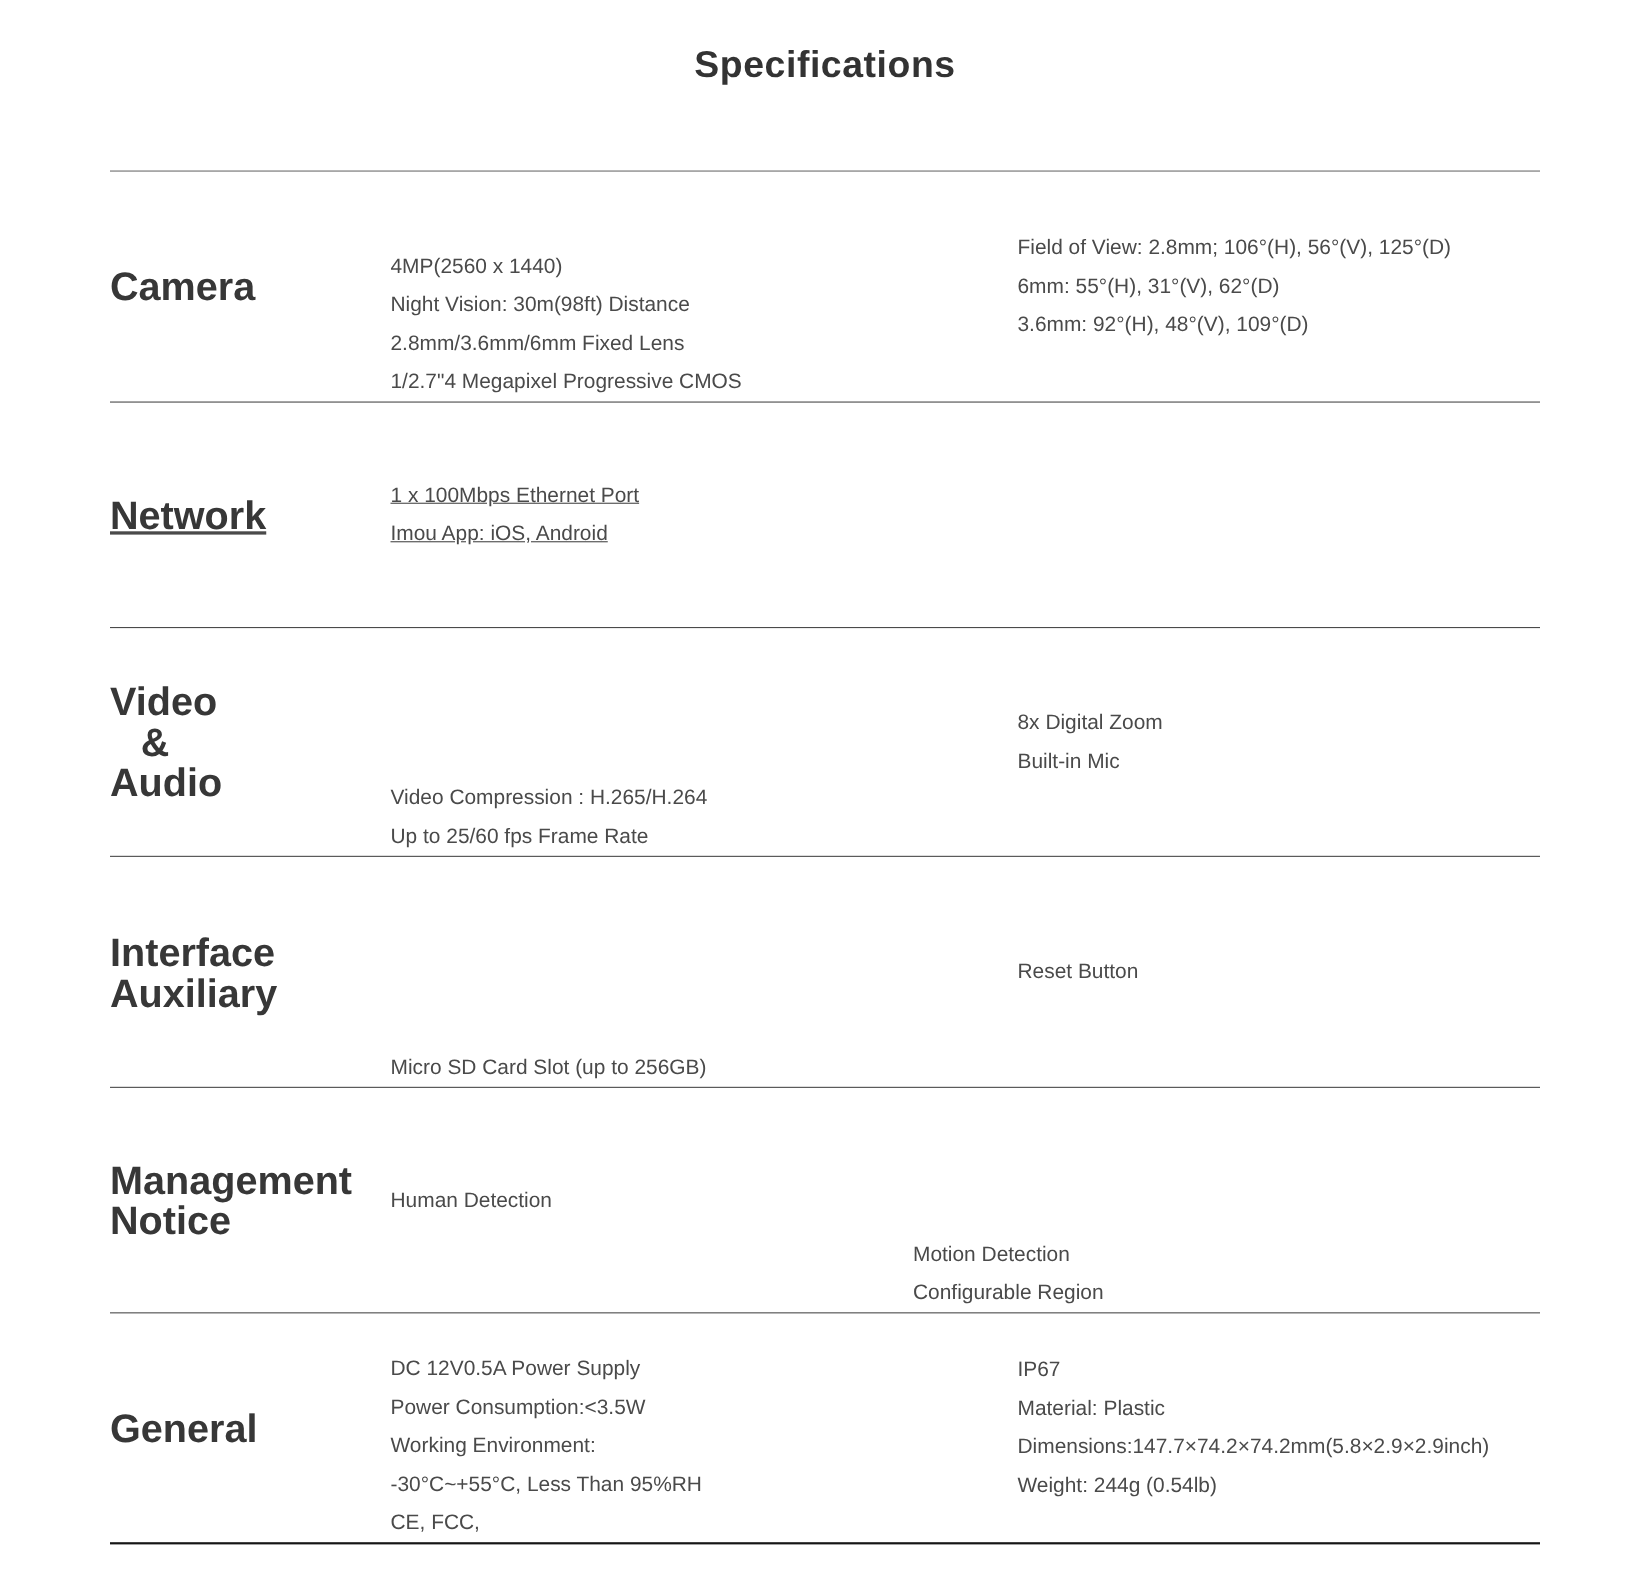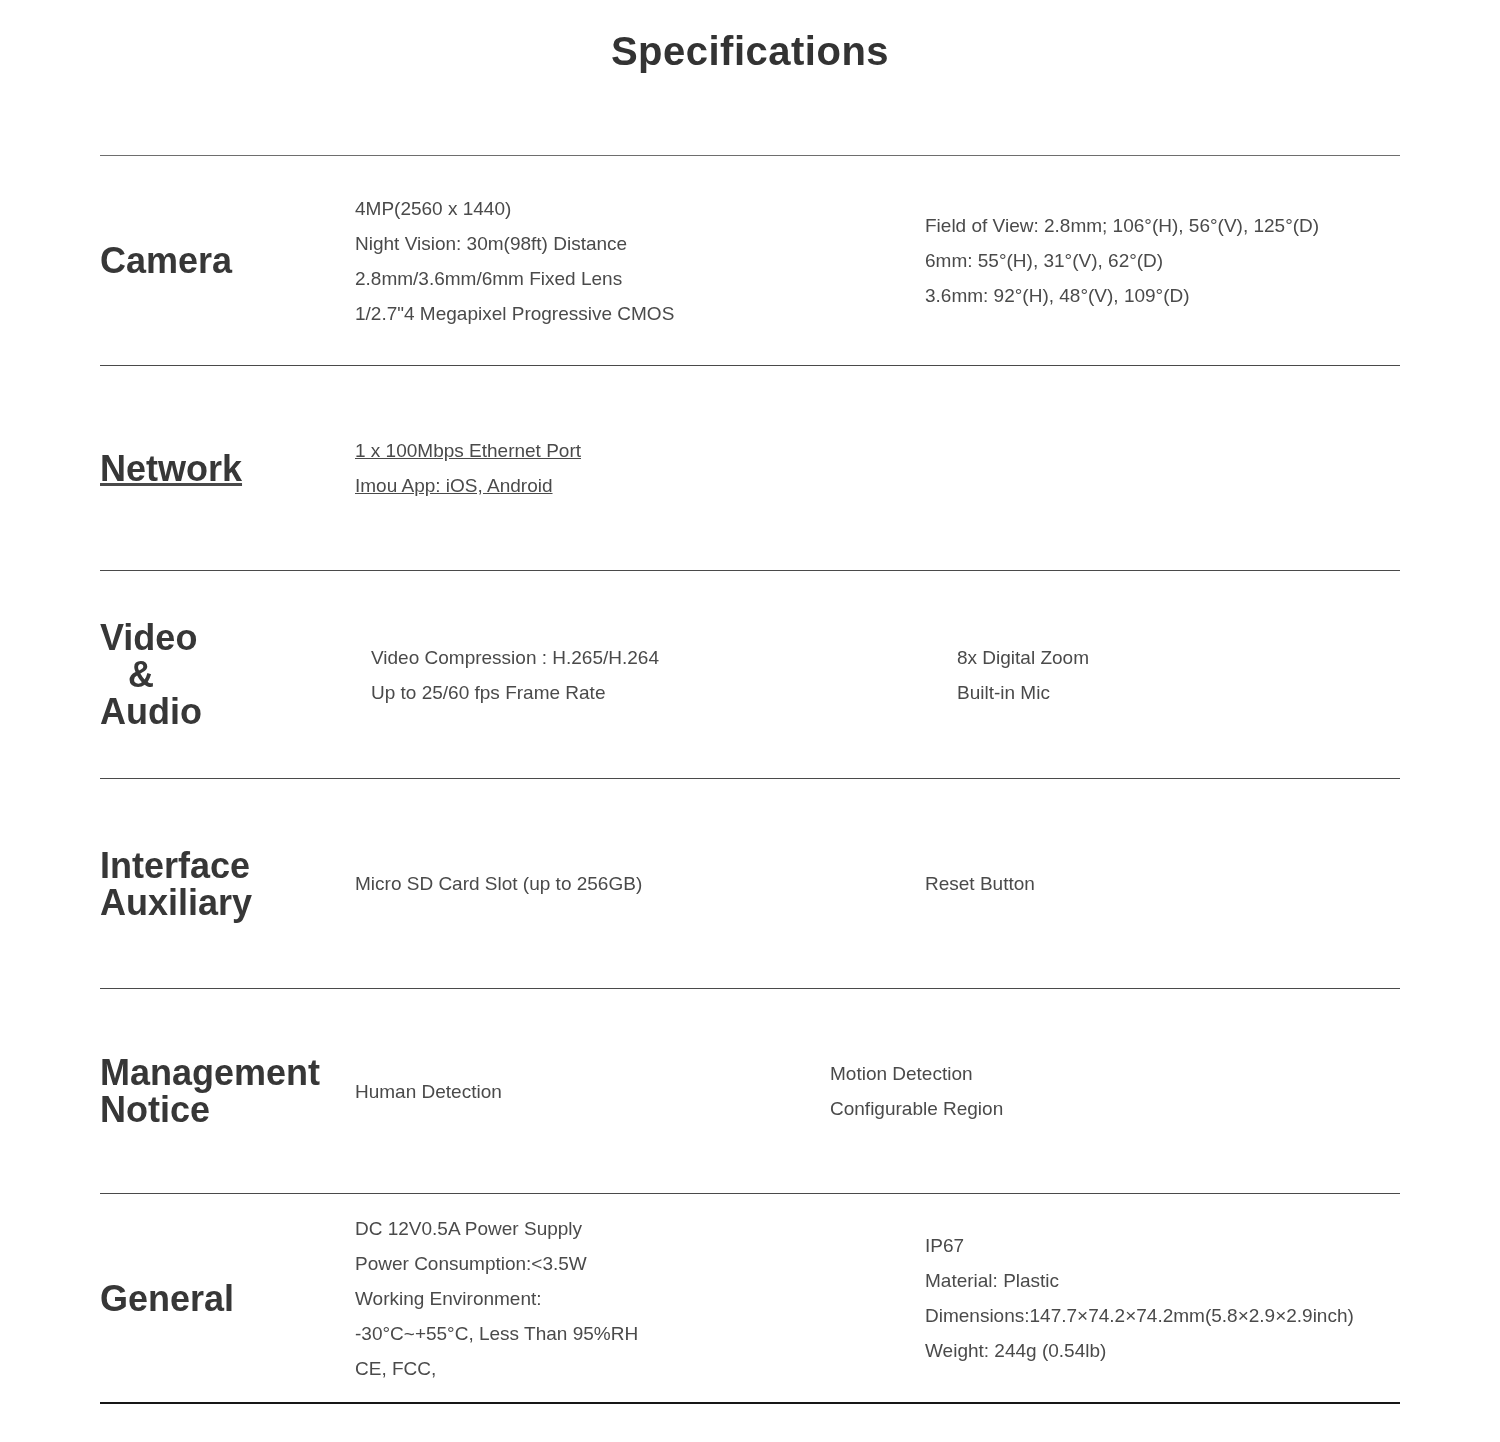--- a/index.html
+++ b/index.html
@@ -5,24 +5,24 @@
   * { margin: 0; padding: 0; box-sizing: border-box; }
   html, body { background: #ffffff; }
   body {
     width: 1500px;
     height: 1442px;
     font-family: "Liberation Sans", sans-serif;
     color: #4a4a4a;
     overflow: hidden;
   }
   .page-title {
-    padding-top: 29px;
+    padding-top: 40px;
     height: 155px;
     text-align: center;
-    font-size: 40px;
+    font-size: 34px;
     font-weight: 700;
     color: #333333;
     letter-spacing: 0.5px;
   }
   .spec-table {
     margin-left: 100px;
     width: 1300px;
     border-top: 1px solid #6e6e6e;
   }
   .spec-row {
@@ -44,32 +44,32 @@
   .heading-line {
     font-size: 36px;
     font-weight: 700;
     color: #373737;
     line-height: 37px;
     white-space: nowrap;
   }
   .heading-line.amp {
     padding-left: 28px;
   }
-  .col1-cell { width: 570px; }
+  .col1-cell { width: 570px; justify-content: flex-end; }
   .col2-cell { flex: 1; }
   .spec-line {
     font-size: 19px;
     color: #4a4a4a;
     line-height: 35px;
     white-space: nowrap;
   }
   
   .row-camera   { height: 210px; }
   .row-network  { height: 205px; text-decoration: underline; }
-  .row-video    { height: 208px; gap: 16px; }
+  .row-video    { height: 208px; }
   .row-aux      { height: 210px; }
   .row-notice   { height: 205px; }
   .row-general  { height: 210px; }
 </style>
 </head>
 <body>
 
 <div class="page-title">Specifications</div>
 
 <div class="spec-table">

